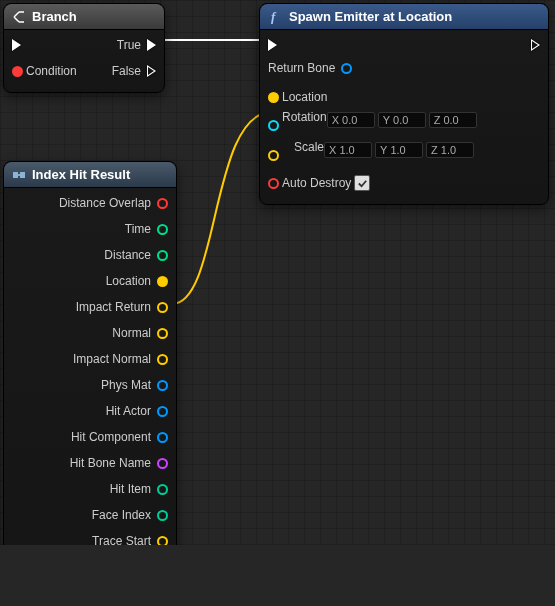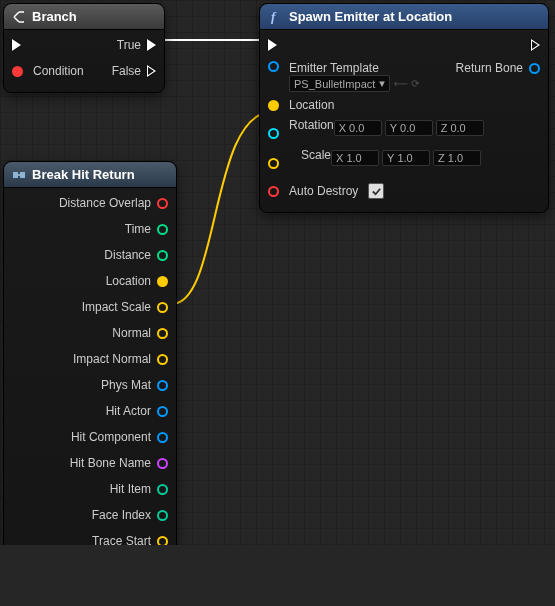--- a/index.html
+++ b/index.html
@@ -5,21 +5,21 @@
 body{margin:0;padding:0;background:#262626;font-family:'Segoe UI',Arial,sans-serif;font-size:12px;color:#ccc;overflow:hidden}
 .canvas{position:relative;width:555px;height:545px;background:#262626;background-image:linear-gradient(rgba(0,0,0,0.15) 1px,transparent 1px),linear-gradient(90deg,rgba(0,0,0,0.15) 1px,transparent 1px);background-size:16px 16px}
 .node{position:absolute;background:linear-gradient(to bottom,#1a1a1a,#151515);border:1px solid #000;border-radius:8px;box-shadow:0 4px 12px rgba(0,0,0,0.5)}
 .node-header{display:flex;align-items:center;padding:5px 8px;border-radius:8px 8px 0 0;font-weight:600;color:#fff;font-size:13px}
 .node-header svg{margin-right:6px;flex-shrink:0}
 .branch .node-header{background:linear-gradient(to bottom,#5a5a5a,#3a3a3a);border-bottom:1px solid #000}
 .break .node-header{background:linear-gradient(to bottom,#4a5a6a,#2a3a4a);border-bottom:1px solid #000}
 .spawn .node-header{background:linear-gradient(to bottom,#3a5a8a,#25406a);border-bottom:1px solid #000}
 .node-body{padding:2px 8px 8px 8px}
 .row{display:flex;align-items:center;justify-content:space-between;min-height:26px}
-.row-left{display:flex;align-items:center;gap:10px}
+.row-left{display:flex;align-items:center;gap:3px}
 .row-right{display:flex;align-items:center;gap:6px}
 .pin-exec{width:0;height:0;border-top:6px solid transparent;border-bottom:6px solid transparent;border-left:9px solid #fff;filter:drop-shadow(0 0 1px #000)}
 .pin-exec.hollow{border-left-color:transparent;position:relative}
 .pin-exec.hollow::before{content:'';position:absolute;left:-9px;top:-6px;width:0;height:0;border-top:6px solid transparent;border-bottom:6px solid transparent;border-left:9px solid #fff}
 .pin-exec.hollow::after{content:'';position:absolute;left:-8px;top:-4px;width:0;height:0;border-top:4px solid transparent;border-bottom:4px solid transparent;border-left:6px solid #151515}
 .pin-circle{width:11px;height:11px;border-radius:50%;box-sizing:border-box}
 .pin-hollow{background:transparent!important;border:2px solid}
 .c-red{background:#ff3838;border-color:#ff3838}
 .c-blue{background:#0099ff;border-color:#0099ff}
 .c-yellow{background:#ffcc00;border-color:#ffcc00}
@@ -79,21 +79,21 @@
   </div>
 </div>
 
 <div class="node break" style="left:3px;top:161px;width:172px">
   <div class="node-header">
     <svg width="14" height="14" viewBox="0 0 14 14">
           <rect x="1" y="4" width="5" height="6" fill="#8ab4d8"></rect>
           <rect x="8" y="4" width="5" height="6" fill="#8ab4d8"></rect>
           <path d="M6 7 L8 7" stroke="#fff" stroke-width="1"></path>
         </svg>
-    <span>Break Hit Return</span>
+    <span>Index Hit Result</span>
   </div>
   <div class="node-body">
     <div class="row">
           <div class="row-left"></div>
           <div class="row-right">
             <span class="label">Distance Overlap</span>
             <span class="pin-circle pin-hollow c-red"></span>
           </div>
         </div>
     <div class="row">
@@ -113,21 +113,21 @@
     <div class="row">
           <div class="row-left"></div>
           <div class="row-right">
             <span class="label">Location</span>
             <span class="pin-circle c-yellow"></span>
           </div>
         </div>
     <div class="row">
           <div class="row-left"></div>
           <div class="row-right">
-            <span class="label">Impact Scale</span>
+            <span class="label">Impact Return</span>
             <span class="pin-circle pin-hollow c-yellow"></span>
           </div>
         </div>
     <div class="row">
           <div class="row-left"></div>
           <div class="row-right">
             <span class="label">Normal</span>
             <span class="pin-circle pin-hollow c-yellow"></span>
           </div>
         </div>
@@ -207,36 +207,20 @@
   <div class="node-body">
     <div class="row">
       <div class="row-left">
             <span class="pin-exec"></span>
           </div>
       <div class="row-right">
             <span class="pin-exec hollow"></span>
           </div>
     </div>
     <div class="row" style="align-items:flex-start">
-      <div class="row-left" style="align-items:flex-start;padding-top:3px">
-        <span class="pin-circle pin-hollow c-blue"></span>
-        <div>
-          <div class="label">Emitter Template</div>
-          <div style="display:flex;align-items:center">
-            <span class="dropdown">
-                  <span>PS_BulletImpact</span>
-                  <span>▾</span>
-                </span>
-            <span class="tiny-icons">
-                  <span>⟵</span>
-                  <span>⟳</span>
-                </span>
-          </div>
-        </div>
-      </div>
       <div class="row-right" style="padding-top:3px">
             <span class="label">Return Bone</span>
             <span class="pin-circle pin-hollow c-blue"></span>
           </div>
     </div>
     <div class="row">
       <div class="row-left">
             <span class="pin-circle c-yellow"></span>
             <span class="label">Location</span>
           </div>

